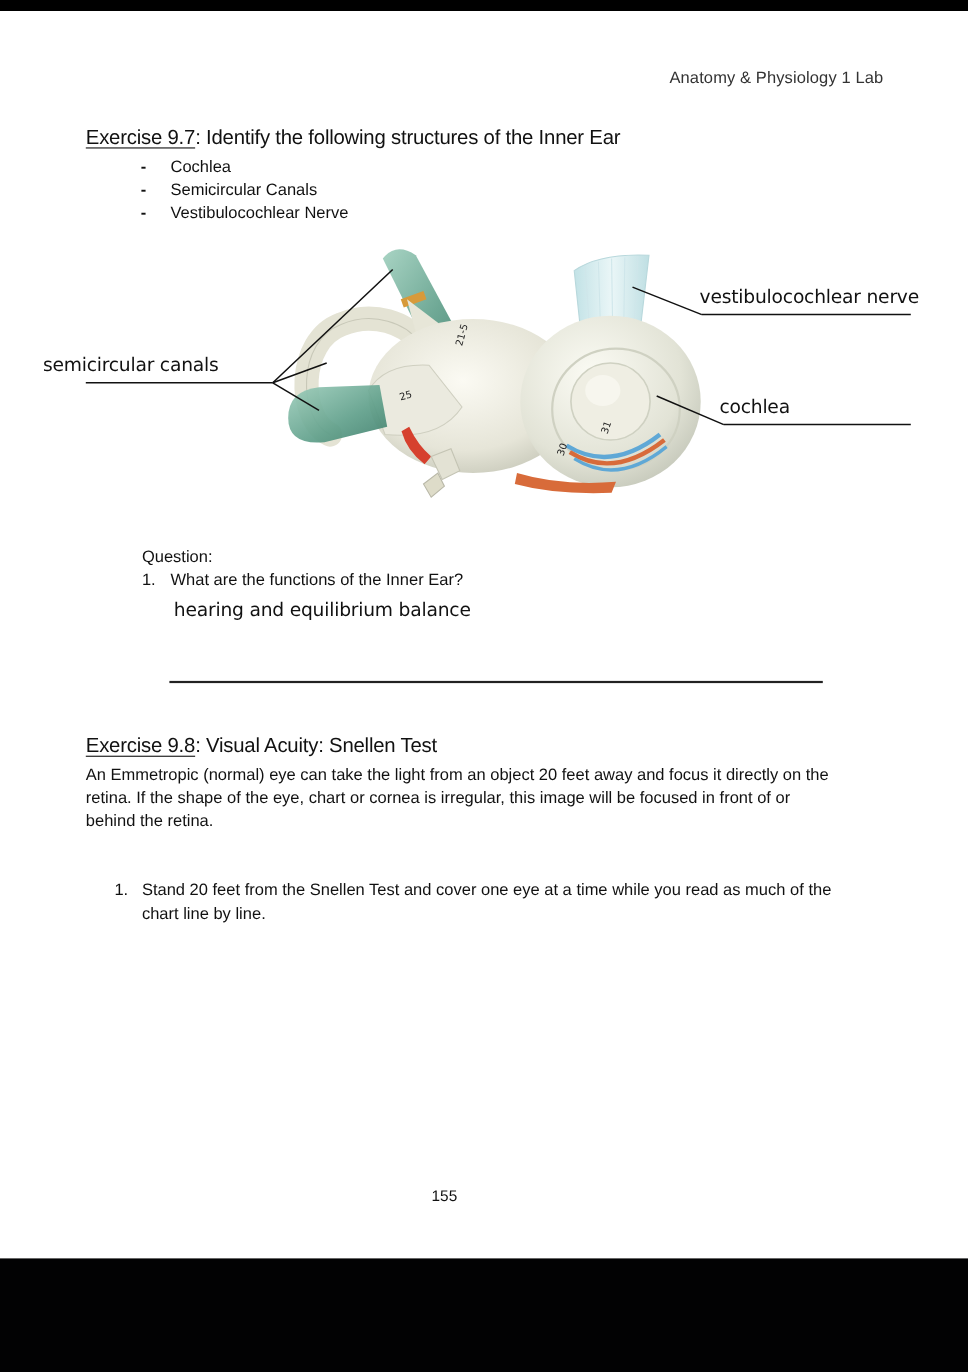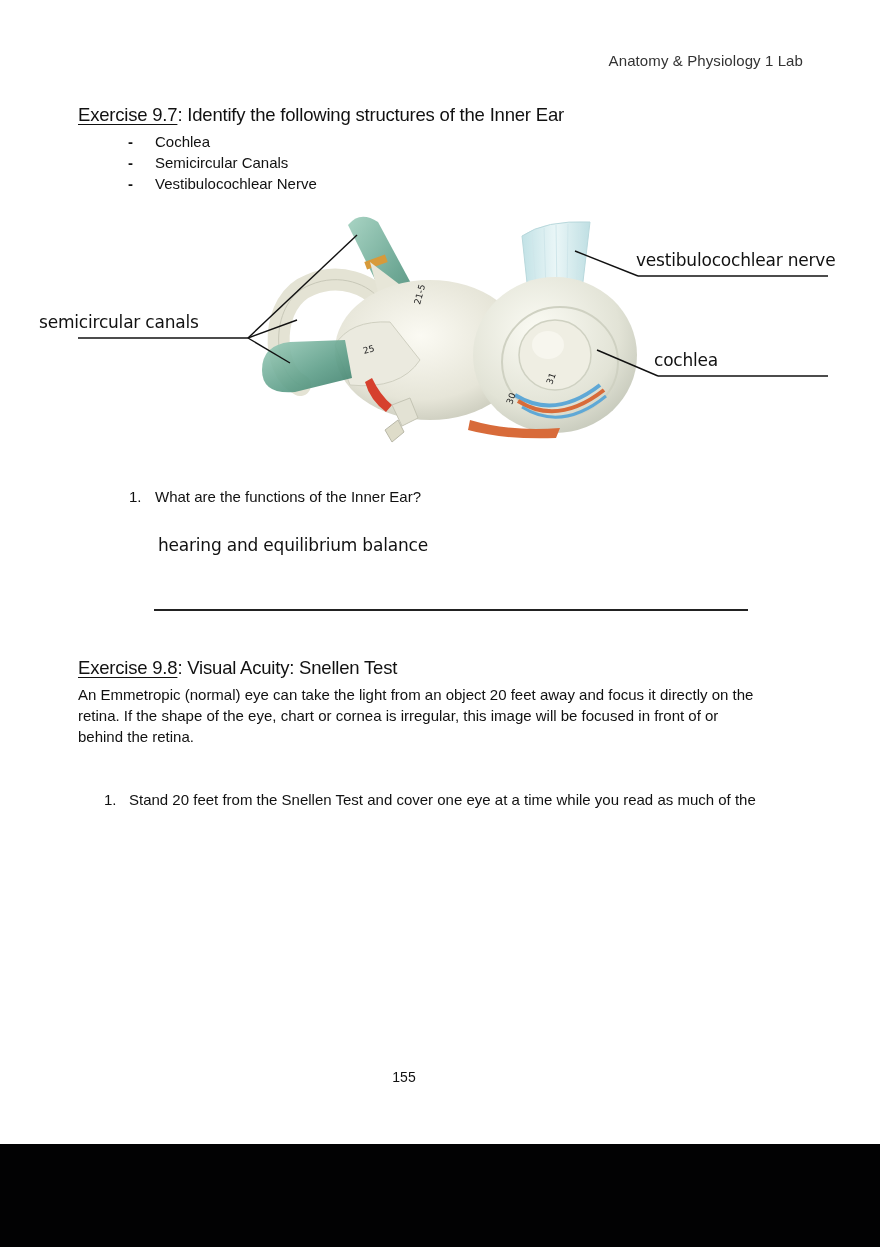--- a/index.html
+++ b/index.html
@@ -1,19 +1,19 @@
 <!DOCTYPE html>
 <html><head>
 <meta charset="utf-8">
 <style>
   * { margin: 0; padding: 0; box-sizing: border-box; }
   html, body { width: 880px; height: 1247px; overflow: hidden; background: #000; }
   body { position: relative; font-family: "Liberation Sans", sans-serif; color: #111; }
   .page {
-    position: absolute; left: 0; top: 0; width: 880px; height: 1144px;
+    position: absolute; left: 0; top: 10px; width: 880px; height: 1144px;
     background: #ffffff;
   }
   .bottom-bar {
     position: absolute; left: 0; top: 1144px; width: 880px; height: 103px;
     background: #020203;
   }
   .header-text {
     position: absolute; right: 77px; top: 52px;
     font-size: 15px; color: #333; letter-spacing: 0.1px;
   }
@@ -152,20 +152,21 @@
         <line x1="658" y1="376" x2="828" y2="376"></line>
       </g>
     </svg>
 
     <div class="fig-label" style="left:39px; top:107px;">semicircular canals</div>
     <div class="fig-label" style="left:636px; top:45px;">vestibulocochlear nerve</div>
     <div class="fig-label" style="left:654px; top:145px;">cochlea</div>
   </div>
 
   <div class="question-block">
+    <div>Question:</div>
     <div class="q-item">
       <span class="q-num">1.</span>
       <span>What are the functions of the Inner Ear?</span>
     </div>
   </div>
   <div class="answer">hearing and equilibrium balance</div>
   <div class="answer-line"></div>
 
   <div class="ex-title" style="top:657px;text-align:right;">
     <span class="ex-num">Exercise 9.8</span><span>: Visual Acuity: Snellen Test</span>
@@ -175,19 +176,20 @@
     <div>An Emmetropic (normal) eye can take the light from an object 20 feet away and focus it directly on the</div>
     <div>retina.  If the shape of the eye, chart or cornea is irregular, this image will be focused in front of or</div>
     <div>behind the retina.</div>
   </div>
 
 
   <div class="step">
     <span class="num">1.</span>
     <div>
       <div>Stand 20 feet from the Snellen Test and cover one eye at a time while you read as much of the</div>
+      <div>chart line by line.</div>
     </div>
   </div>
 
   <div class="page-number">155</div>
 </div>
 
 <div class="bottom-bar"></div>
 
 </body></html>

